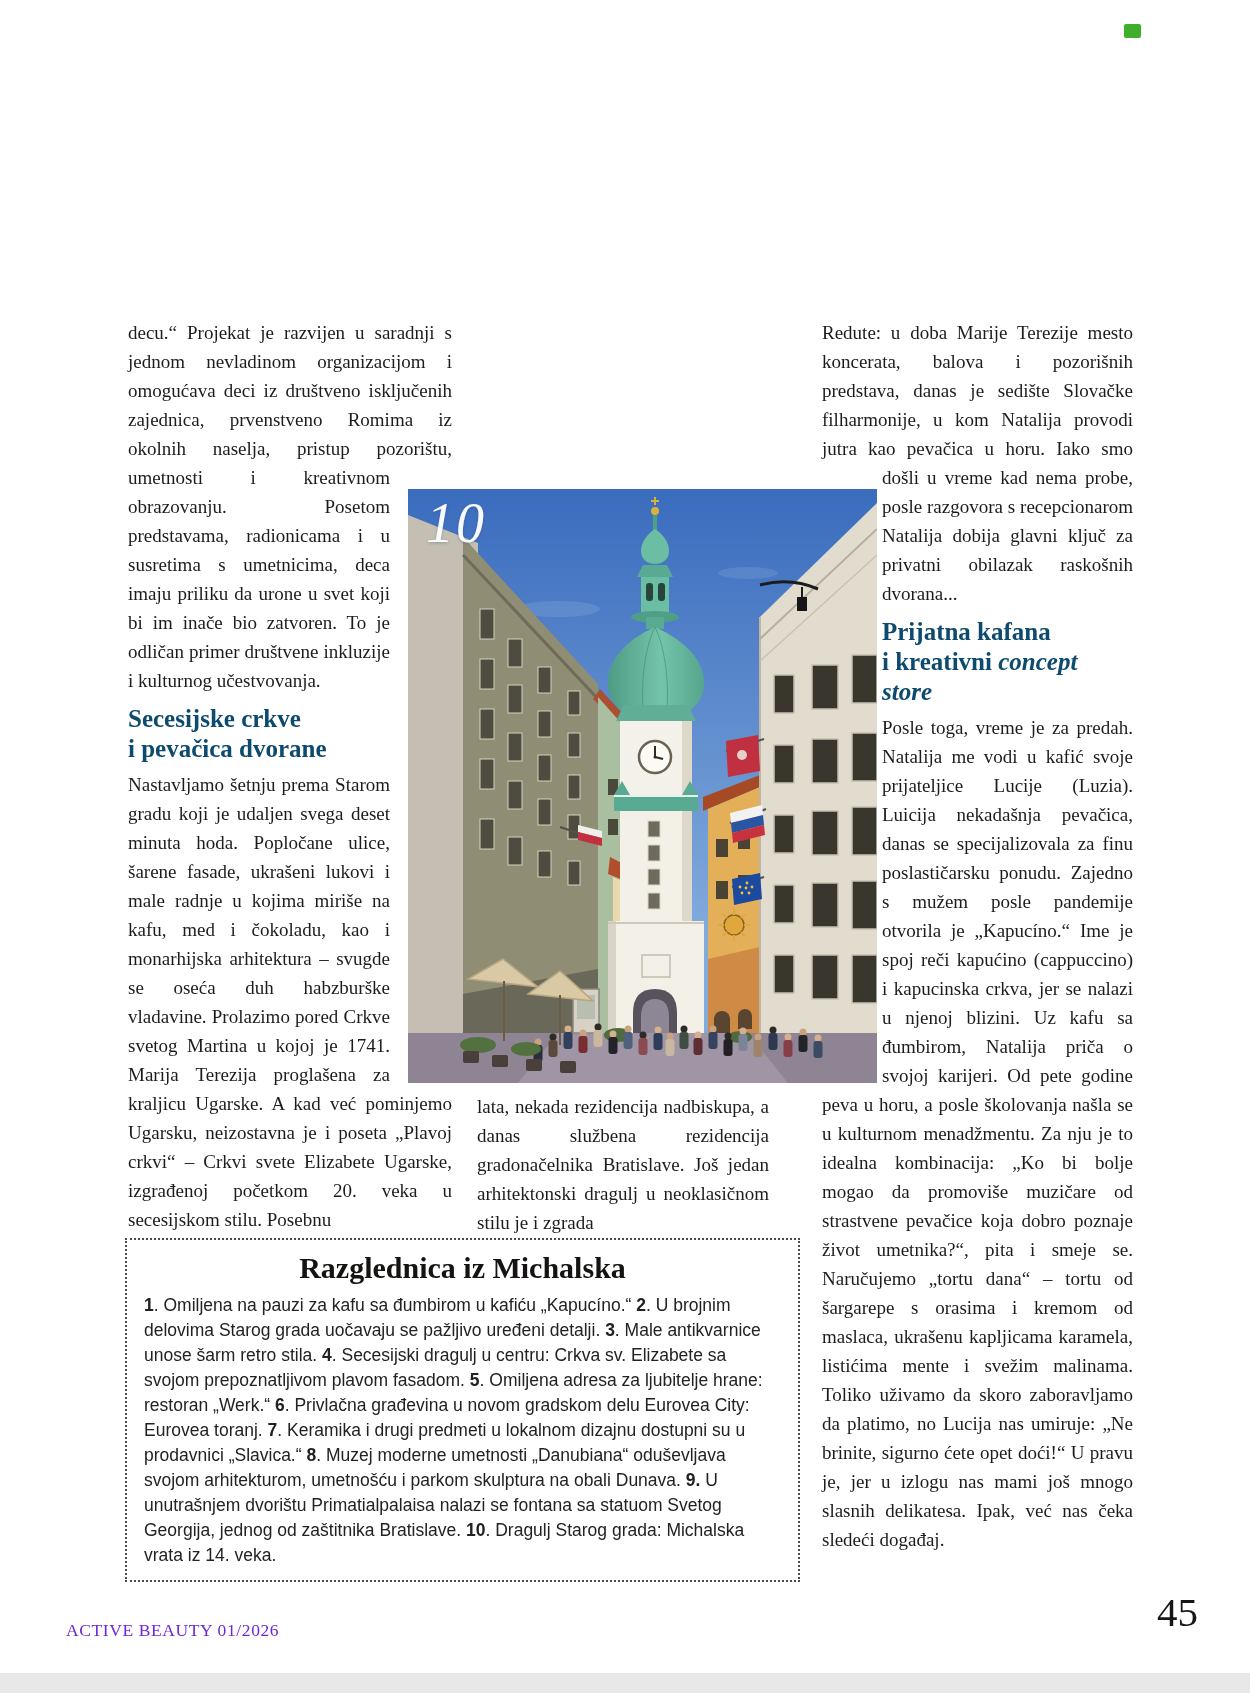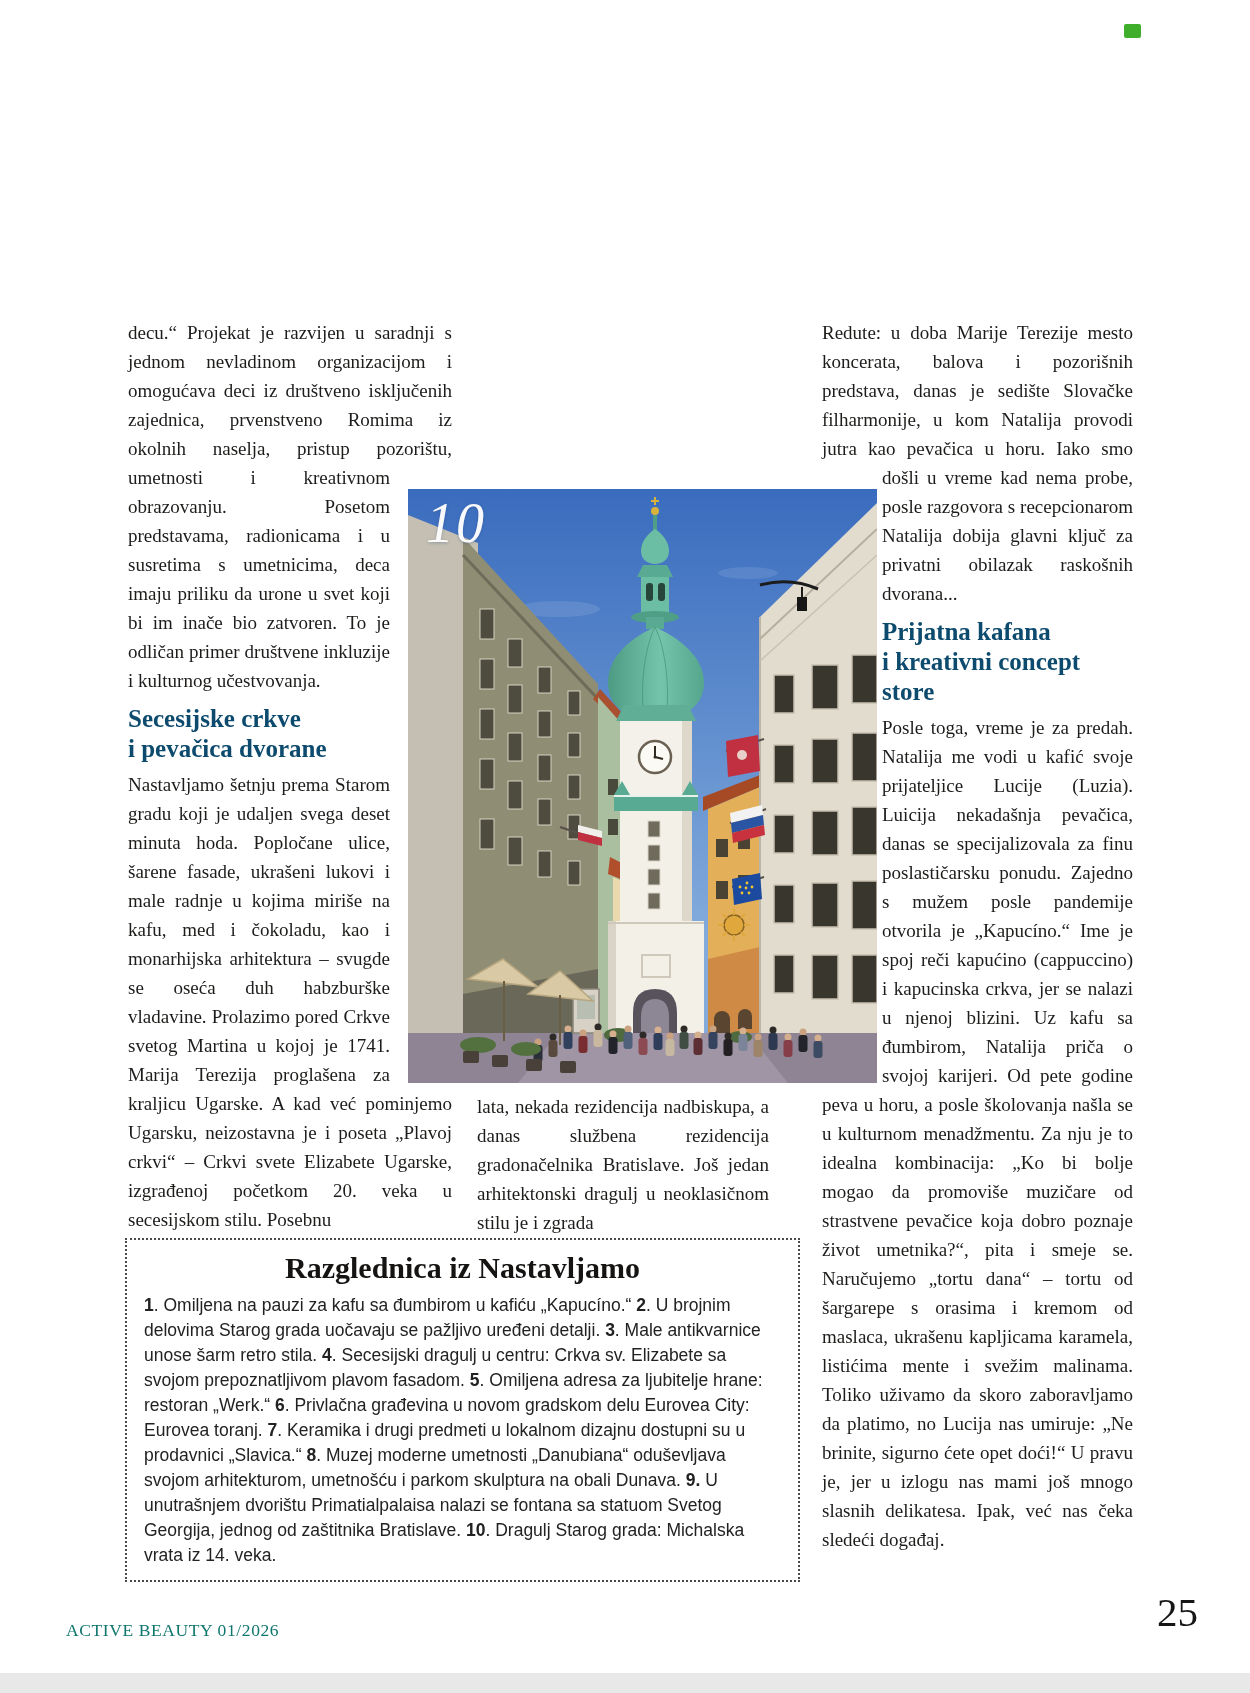--- a/index.html
+++ b/index.html
@@ -8,21 +8,21 @@
     background:#ffffff; overflow:hidden;
     font-family:"Liberation Serif", serif; color:#1d1c1a;padding-left:6px;
   }
   
   .col{position:absolute; text-align:justify; font-size:19px; line-height:29px;}
   .col p{margin:0; padding:0;}
   .subhead{
     text-align:left; font-weight:600; font-size:25px; line-height:30px;
     margin:9px 0 6px 0; color:#0c4a6e;
   }
-  .subhead .it{font-weight:600;}
+  .subhead .it{font-style:italic; font-weight:600;}
   
   .spR{float:right; width:0;}
   .nR{float:right; clear:right;}
   .spL{float:left; width:0;}
   .nL{float:left; clear:left;}
   .indent{text-indent:26px;}
   .arrow{font-style:normal; font-size:22px; letter-spacing:0;}
   
   .photo{position:absolute; left:408px; top:489px; width:469px; height:594px;}
   .photo svg{display:block;}
@@ -43,21 +43,21 @@
     margin:2px 0 7px 0; color:#151412;
   }
   .caption-text{
     font-family:"Liberation Sans", sans-serif;
     font-size:17.5px; line-height:25px; color:#222; text-align:left;
   }
   .cap-num{font-weight:bold;}
   
   .footer-credit{
     position:absolute; left:66px; top:1620px;
-    font-size:17.5px; letter-spacing:.6px; color:#0f766e;
+    font-size:17.5px; letter-spacing:.6px; color:#6d28d9;
   }
   .page-number{
     position:absolute; right:58px; top:1588px;
     font-size:41px; color:#161616;
   }
   .brand-logo{
     position:absolute; left:1124px; top:24px; width:17px; height:14px;
     background:#3fae2a; border-radius:2px;
   }
 </style>
@@ -383,21 +383,21 @@
         <rect x="55" y="562" width="16" height="12" rx="2" fill="#4a403a"></rect>
         <rect x="84" y="566" width="16" height="12" rx="2" fill="#4a403a"></rect>
         <rect x="118" y="570" width="16" height="12" rx="2" fill="#4a403a"></rect>
         <rect x="152" y="572" width="16" height="12" rx="2" fill="#4a403a"></rect>
       </g>
     </svg>
     <div class="photo-label">10</div>
   </div>
 
   <div class="caption-box">
-    <div class="caption-title">Razglednica iz Nastavljamo</div>
+    <div class="caption-title">Razglednica iz Michalska</div>
     <div class="caption-text">
       
     
         <span class="cap-item"><b class="cap-num">1</b><span>. Omiljena na pauzi za kafu sa đumbirom u kafiću „Kapucíno.“</span> </span>
       
         <span class="cap-item"><b class="cap-num">2</b><span>. U brojnim delovima Starog grada uočavaju se pažljivo uređeni detalji.</span> </span>
       
         <span class="cap-item"><b class="cap-num">3</b><span>. Male antikvarnice unose šarm retro stila.</span> </span>
       
         <span class="cap-item"><b class="cap-num">4</b><span>. Secesijski dragulj u centru: Crkva sv. Elizabete sa svojom prepoznatljivom plavom fasadom.</span> </span>
@@ -410,15 +410,15 @@
       
         <span class="cap-item"><b class="cap-num">8</b><span>. Muzej moderne umetnosti „Danubiana“ oduševljava svojom arhitekturom, umetnošću i parkom skulptura na obali Dunava.</span> </span>
       
         <span class="cap-item"><b class="cap-num">9.</b><span> U unutrašnjem dvorištu Primatialpalaisa nalazi se fontana sa statuom Svetog Georgija, jednog od zaštitnika Bratislave.</span> </span>
       
         <span class="cap-item"><b class="cap-num">10</b><span>. Dragulj Starog grada: Michalska vrata iz 14. veka.</span> </span>
       </div>
   </div>
 
   <div class="footer-credit">ACTIVE BEAUTY 01/2026</div>
-  <div class="page-number">25</div>
+  <div class="page-number">45</div>
 
 </div>
 
 </body></html>

